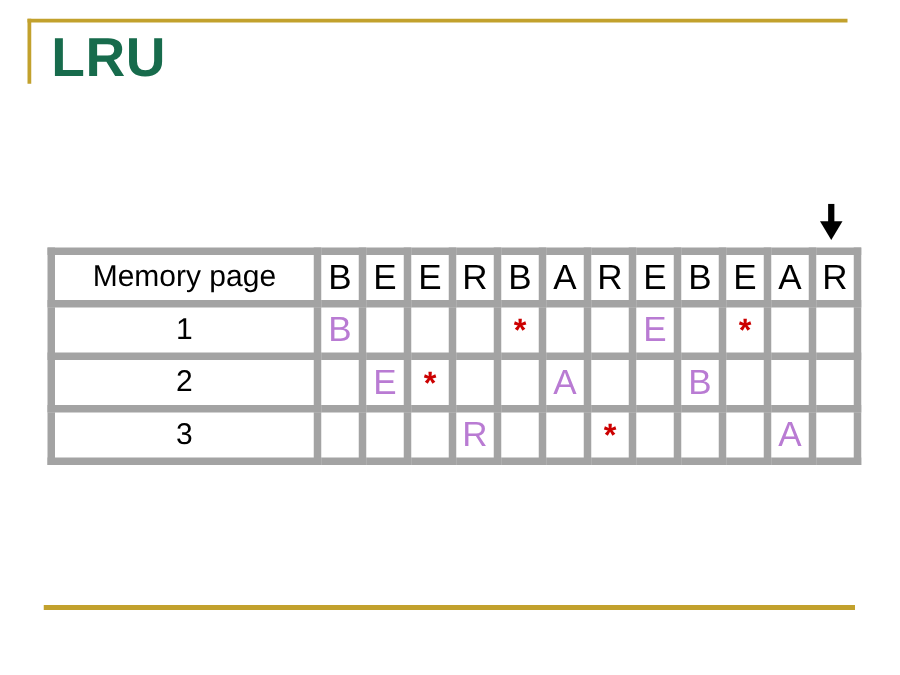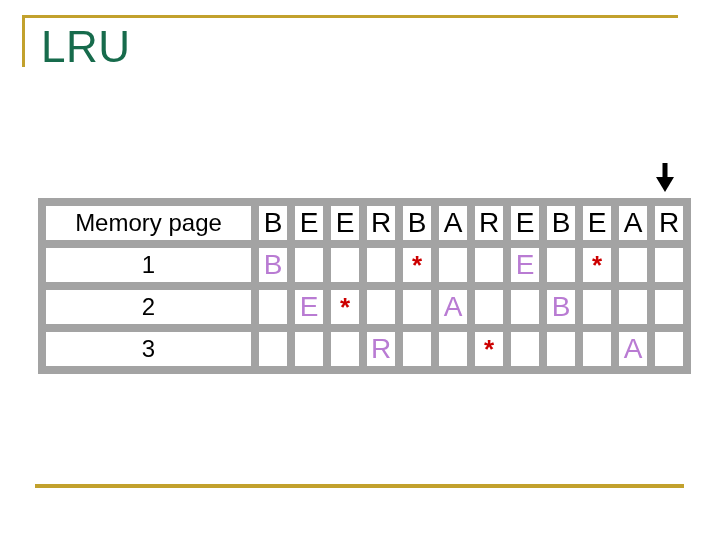--- a/index.html
+++ b/index.html
@@ -33,38 +33,38 @@
     position: absolute;
     left: 35px; top: 484px;
     width: 649px; height: 4px;
     background: var(--gold, #c2a12d);
   }
   .title {
     position: absolute;
     left: 41px; top: 25px;
     margin: 0;
     font-size: 44px;
-    font-weight: 400;
+    font-weight: 700;
     line-height: 1;
     color: var(--green, #176b4c);
     letter-spacing: 0.5px;
   }
   .arrow-icon {
     position: absolute;
     left: 652px; top: 163px;
   }
   table.lru {
     position: absolute;
     left: 38px; top: 198px;
     border-collapse: collapse;
     table-layout: fixed;
     border: 3px solid #000;
   }
   table.lru td, table.lru th {
-    border: 8px solid #a3a3a3;
+    border: 6px solid #a3a3a3;
     padding: 0;
     text-align: center;
     vertical-align: middle;
     background: #ffffff;
     overflow: hidden;
   }
   table.lru tr { height: 42px; }
   .c-label { width: 213px; }
   .c-req   { width: 36px; }
   .header-label {

